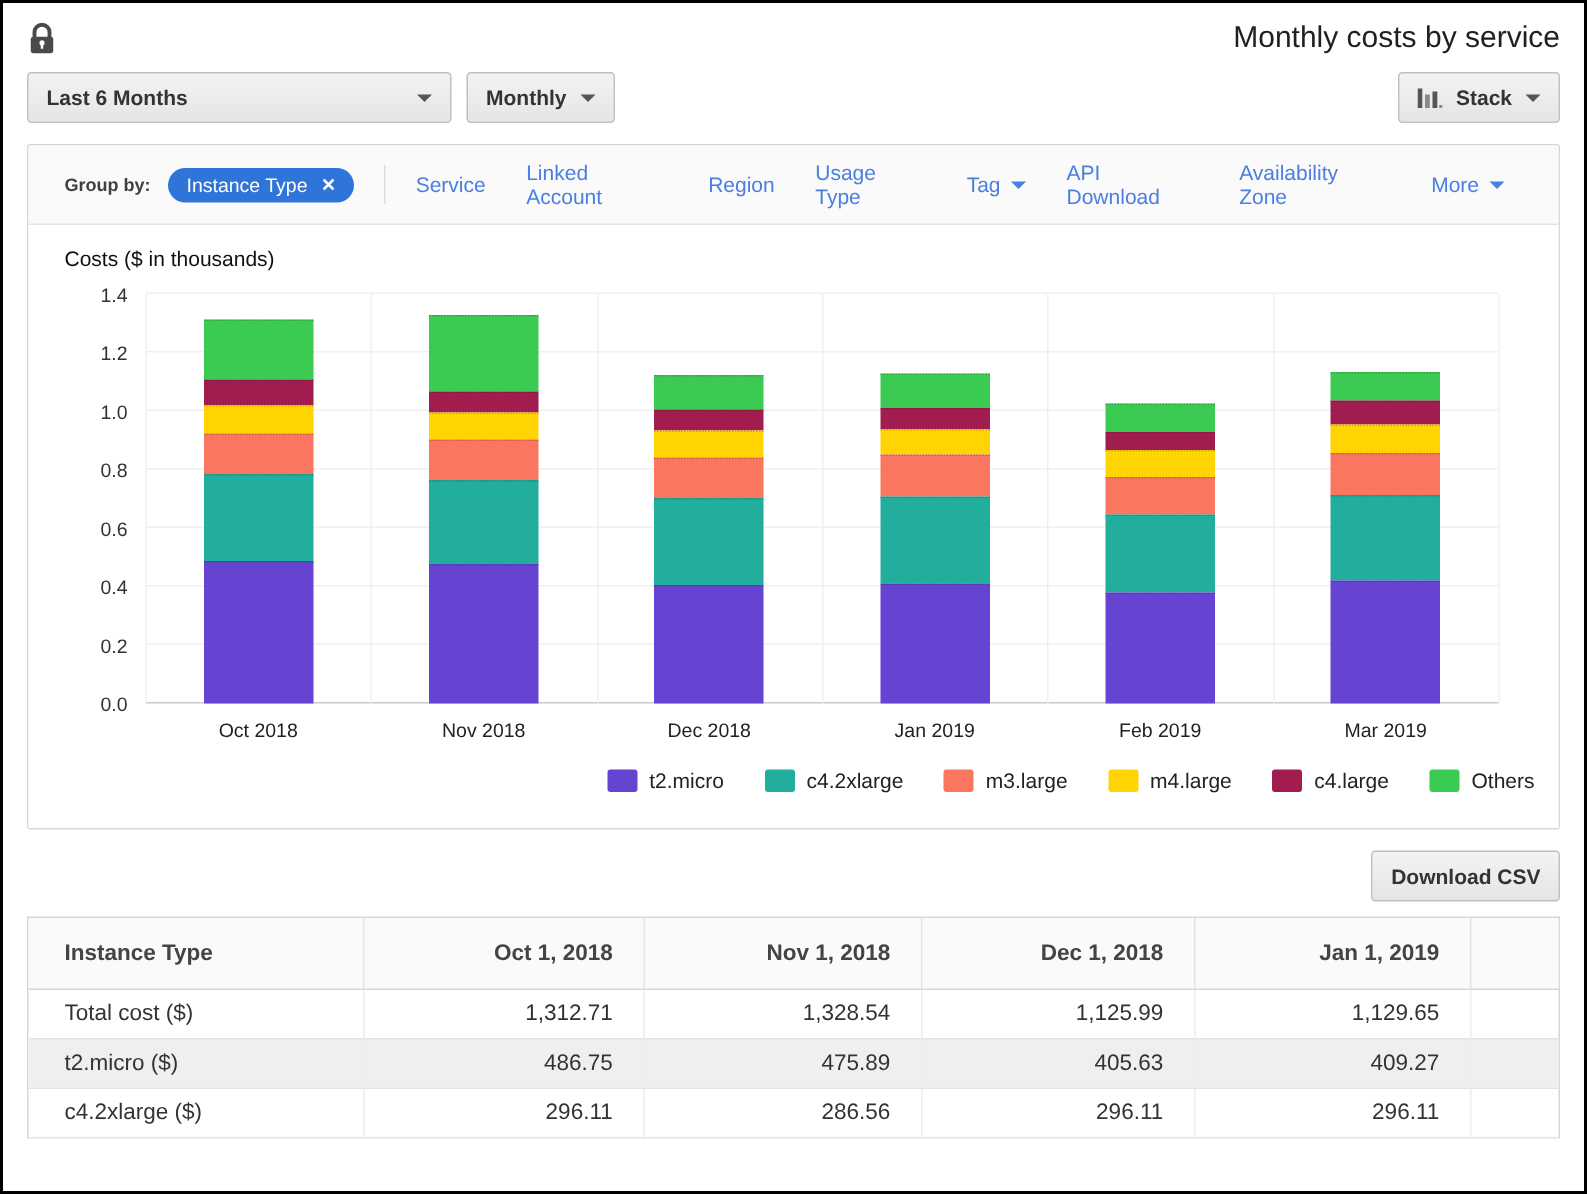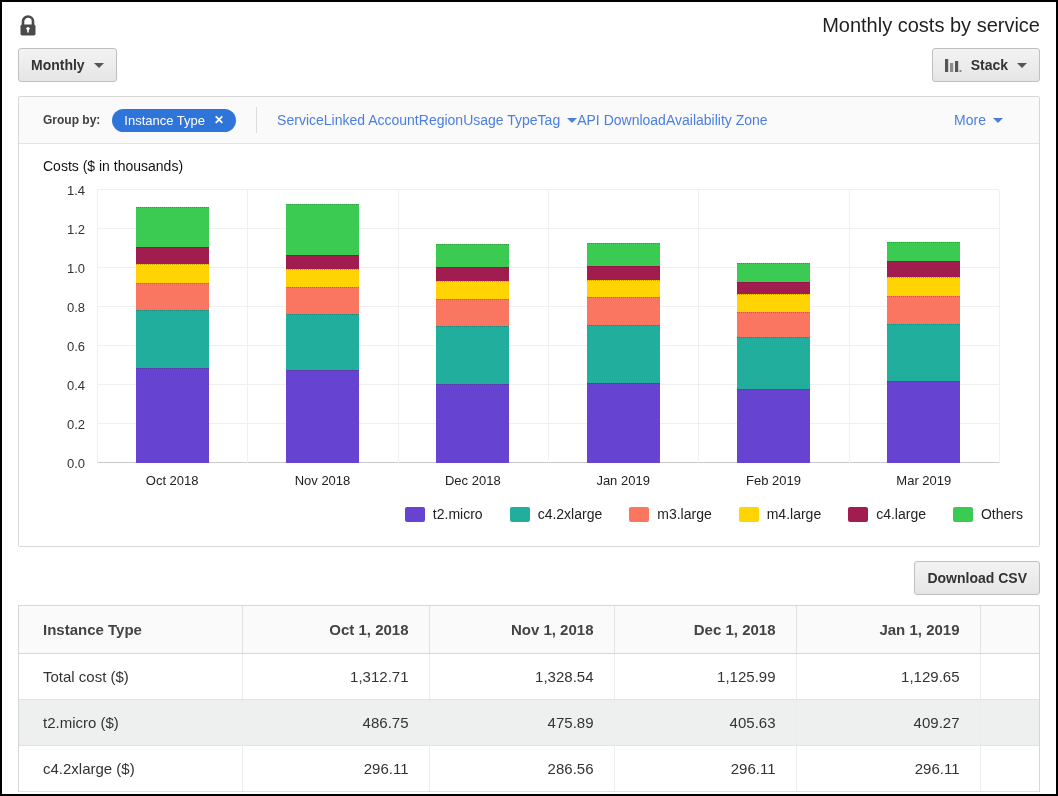--- a/index.html
+++ b/index.html
@@ -28,21 +28,21 @@
     background:#fafafa; border-bottom:1px solid #e3e3e3; padding:10px 24px;
     display:flex; align-items:center; gap:12px;
   }
   .group-label { font-weight:bold; font-size:12px; color:#404040; }
   .pill {
     background:#2f74d8; color:#fff; font-size:13px; border-radius:12px; padding:4px 12px;
     display:inline-flex; gap:9px; align-items:center; cursor:pointer;
   }
   .pill-x { font-weight:bold; font-size:12px; cursor:pointer; line-height:1; }
   .vdivider { width:1px; height:26px; background:#ddd; margin:0 8px; }
-  .gb-nav { display:flex; align-items:center; flex:1; }
+  .gb-nav { display:flex; align-items:center; gap:27px; flex:1; }
   .gb-link { color:#4a7ee0; font-size:14px; cursor:pointer; display:inline-flex; align-items:center; gap:7px; text-decoration:none; }
   .push-right { margin-left:auto; margin-right:12px; }
   .panel-body { padding:14px 16px 24px; background:#fff; }
   .chart-title { font-size:14px; color:#111; margin:0 0 16px 8px; }
   
   .chart-area { position:relative; margin:6px 24px 0 62px; height:273px; }
   .gridline-h { position:absolute; left:0; right:0; height:1px; background:#f0f0f0; }
   .gridline-h.zero { background:#c9c9c9; }
   .gridline-v { position:absolute; top:0; bottom:0; width:1px; background:#f0f0f0; }
   .ylabel { position:absolute; left:-56px; width:44px; text-align:right; font-size:13px; color:#333; }
@@ -58,21 +58,21 @@
   .download-row { display:flex; justify-content:flex-end; margin:14px 16px 10px; }
   .table-wrap { margin:0 16px; border:1px solid #d7d7d7; border-bottom:none; }
   table { width:100%; border-collapse:collapse; font-size:15px; color:#333; table-layout:fixed; }
   thead th {
     background:#fafafa; font-weight:bold; text-align:right; padding:0 20px; height:47px;
     border-right:1px solid #e3e3e3; border-bottom:1px solid #d7d7d7; color:#444;
   }
   thead th:first-child { text-align:left; padding-left:24px; }
   thead th.spacer-col, tbody td.spacer-col { border-right:none; }
   tbody td {
-    text-align:right; padding:0 20px; height:46px;
+    text-align:right; padding:0 20px; height:33px;
     border-right:1px solid #ededed; border-bottom:1px solid #e3e3e3;
   }
   tbody td.row-label { text-align:left; padding-left:24px; }
   tbody tr:nth-child(even) { background:#eef0f0; }
 </style>
 </head>
 <body>
 
 <div class="frame">
 
@@ -80,20 +80,24 @@
     <svg width="20" height="22" viewBox="0 0 20 22">
       <path d="M5 10 V6.5 a5 5 0 0 1 10 0 V10" fill="none" stroke="#4a4a4a" stroke-width="2.6"></path>
       <rect x="2.5" y="9.5" width="15" height="11" rx="1.8" fill="#4a4a4a"></rect>
       <circle cx="10" cy="13.6" r="1.7" fill="#fff"></circle>
       <rect x="9.2" y="13.9" width="1.6" height="3.6" fill="#fff"></rect>
     </svg>
     <h1>Monthly costs by service</h1>
   </div>
 
   <div class="toolbar">
+    <button class="btn btn-range">
+      <span>Last 6 Months</span>
+      <span class="caret"></span>
+    </button>
     <button class="btn">
       <span>Monthly</span>
       <span class="caret"></span>
     </button>
     <button class="btn stack-btn">
       <svg width="17" height="15" viewBox="0 0 17 15">
         <rect x="0" y="1" width="3.2" height="13" fill="#555"></rect>
         <rect x="5" y="5" width="3.2" height="9" fill="#8a8a8a"></rect>
         <rect x="10" y="3" width="3.2" height="11" fill="#555"></rect>
         <rect x="14.5" y="12" width="2" height="2" fill="#8a8a8a"></rect>

